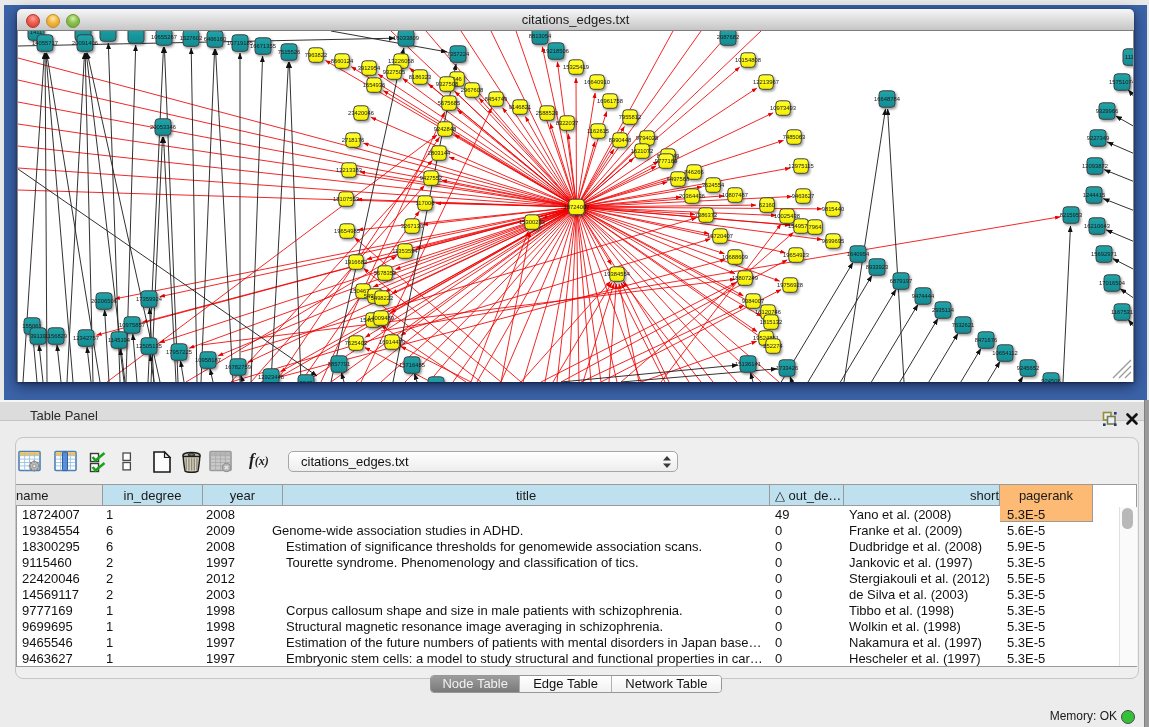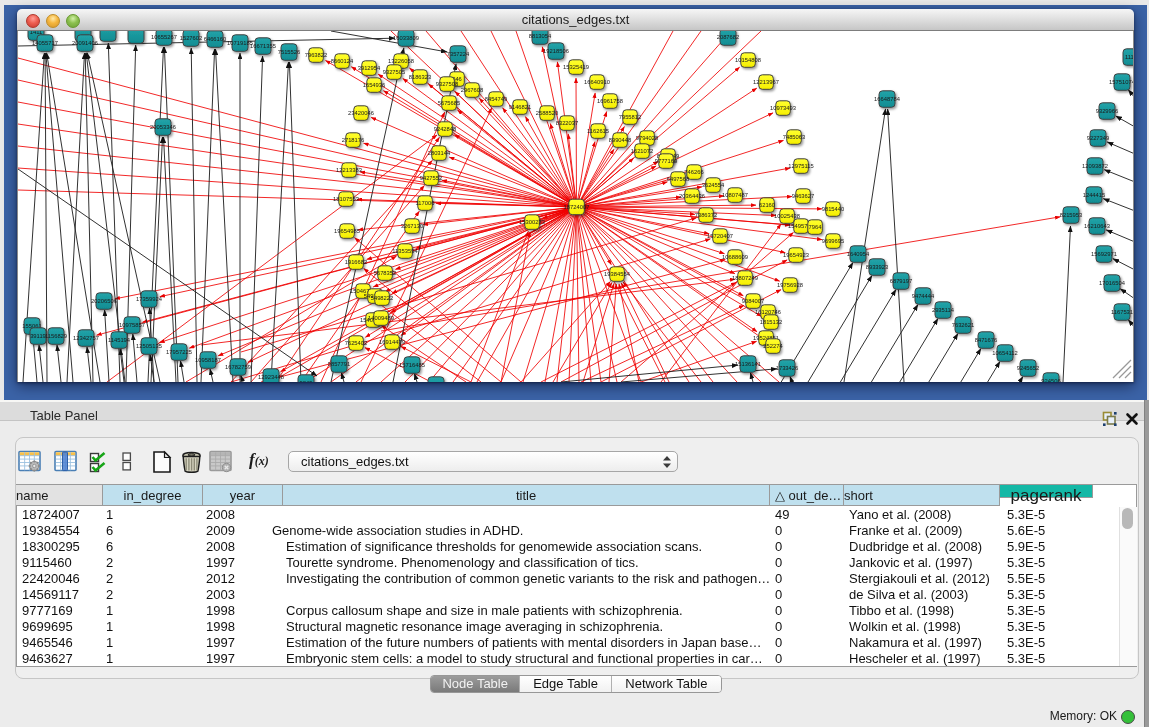--- a/index.html
+++ b/index.html
@@ -648,22 +648,22 @@
   </svg>
 </div>
 
 <div class="abs" style="left:16px;top:484px;width:1121px;height:183px;background:#fff;border:1px solid #9a9a9a;border-radius:0;box-sizing:border-box"></div>
 <div style="position:absolute;left:16px;top:484px;width:1px;height:22px;background:#9a9a9a"></div>
 <div style="position:absolute;left:16px;top:484px;width:87px;height:22px;background:#e2e2e2;border:1px solid #9a9a9a;border-left:none;box-sizing:border-box;line-height:21px;text-align:left;font-size:13px;color:#1a1a1a">name</div>
 <div style="position:absolute;left:103px;top:484px;width:100px;height:22px;background:#bfe0ee;border:1px solid #9a9a9a;border-left:none;box-sizing:border-box;line-height:21px;text-align:center;font-size:13px;color:#1a1a1a">in_degree</div>
 <div style="position:absolute;left:203px;top:484px;width:80px;height:22px;background:#bfe0ee;border:1px solid #9a9a9a;border-left:none;box-sizing:border-box;line-height:21px;text-align:center;font-size:13px;color:#1a1a1a">year</div>
 <div style="position:absolute;left:283px;top:484px;width:487px;height:22px;background:#bfe0ee;border:1px solid #9a9a9a;border-left:none;box-sizing:border-box;line-height:21px;text-align:center;font-size:13px;color:#1a1a1a">title</div>
 <div style="position:absolute;left:770px;top:484px;width:74px;height:22px;background:#bfe0ee;border:1px solid #9a9a9a;border-left:none;box-sizing:border-box;line-height:21px;text-align:left;padding-left:5px;font-size:13px;color:#1a1a1a">△ out_de…</div>
-<div style="position:absolute;left:844px;top:484px;width:156px;height:22px;background:#bfe0ee;border:1px solid #9a9a9a;border-left:none;box-sizing:border-box;line-height:21px;text-align:left;font-size:13px;color:#1a1a1a">short</div>
-<div style="position:absolute;left:1000px;top:484px;width:93px;height:14px;background:#14b8a6;border:1px solid #9a9a9a;border-left:none;box-sizing:border-box;line-height:21px;text-align:center;font-size:17px;color:#1a1a1a">pagerank</div>
+<div style="position:absolute;left:844px;top:484px;width:156px;height:22px;background:#bfe0ee;border:1px solid #9a9a9a;border-left:none;box-sizing:border-box;line-height:21px;text-align:right;font-size:13px;color:#1a1a1a">short</div>
+<div style="position:absolute;left:1000px;top:484px;width:93px;height:38px;background:#fdba74;border:1px solid #9a9a9a;border-left:none;box-sizing:border-box;line-height:21px;text-align:center;font-size:13px;color:#1a1a1a">pagerank</div>
 <div class="abs" style="left:0;top:0;font-size:13px;color:#111">
     <div style="position:absolute;left:0;top:507px;width:1100px;height:16px;line-height:16px">
       <span style="position:absolute;left:22px;white-space:nowrap">18724007</span>
       <span style="position:absolute;left:106px;white-space:nowrap">1</span>
       <span style="position:absolute;left:206px;white-space:nowrap">2008</span>
       <span style="position:absolute;left:775px;white-space:nowrap">49</span>
       <span style="position:absolute;left:849px;white-space:nowrap">Yano et al. (2008)</span>
       <span style="position:absolute;left:1007px;white-space:nowrap">5.3E-5</span>
     </div>
     <div style="position:absolute;left:0;top:523px;width:1100px;height:16px;line-height:16px">
@@ -690,21 +690,20 @@
       <span style="position:absolute;left:206px;white-space:nowrap">1997</span>
       <span style="position:absolute;left:286px;white-space:nowrap">Tourette syndrome. Phenomenology and classification of tics.</span>
       <span style="position:absolute;left:775px;white-space:nowrap">0</span>
       <span style="position:absolute;left:849px;white-space:nowrap">Jankovic et al. (1997)</span>
       <span style="position:absolute;left:1007px;white-space:nowrap">5.3E-5</span>
     </div>
     <div style="position:absolute;left:0;top:571px;width:1100px;height:16px;line-height:16px">
       <span style="position:absolute;left:22px;white-space:nowrap">22420046</span>
       <span style="position:absolute;left:106px;white-space:nowrap">2</span>
       <span style="position:absolute;left:206px;white-space:nowrap">2012</span>
-      <span style="position:absolute;left:286px;white-space:nowrap">Investigating the contribution of common genetic variants to the risk and pathogen…</span>
       <span style="position:absolute;left:775px;white-space:nowrap">0</span>
       <span style="position:absolute;left:849px;white-space:nowrap">Stergiakouli et al. (2012)</span>
       <span style="position:absolute;left:1007px;white-space:nowrap">5.5E-5</span>
     </div>
     <div style="position:absolute;left:0;top:587px;width:1100px;height:16px;line-height:16px">
       <span style="position:absolute;left:22px;white-space:nowrap">14569117</span>
       <span style="position:absolute;left:106px;white-space:nowrap">2</span>
       <span style="position:absolute;left:206px;white-space:nowrap">2003</span>
       <span style="position:absolute;left:775px;white-space:nowrap">0</span>
       <span style="position:absolute;left:849px;white-space:nowrap">de Silva et al. (2003)</span>

